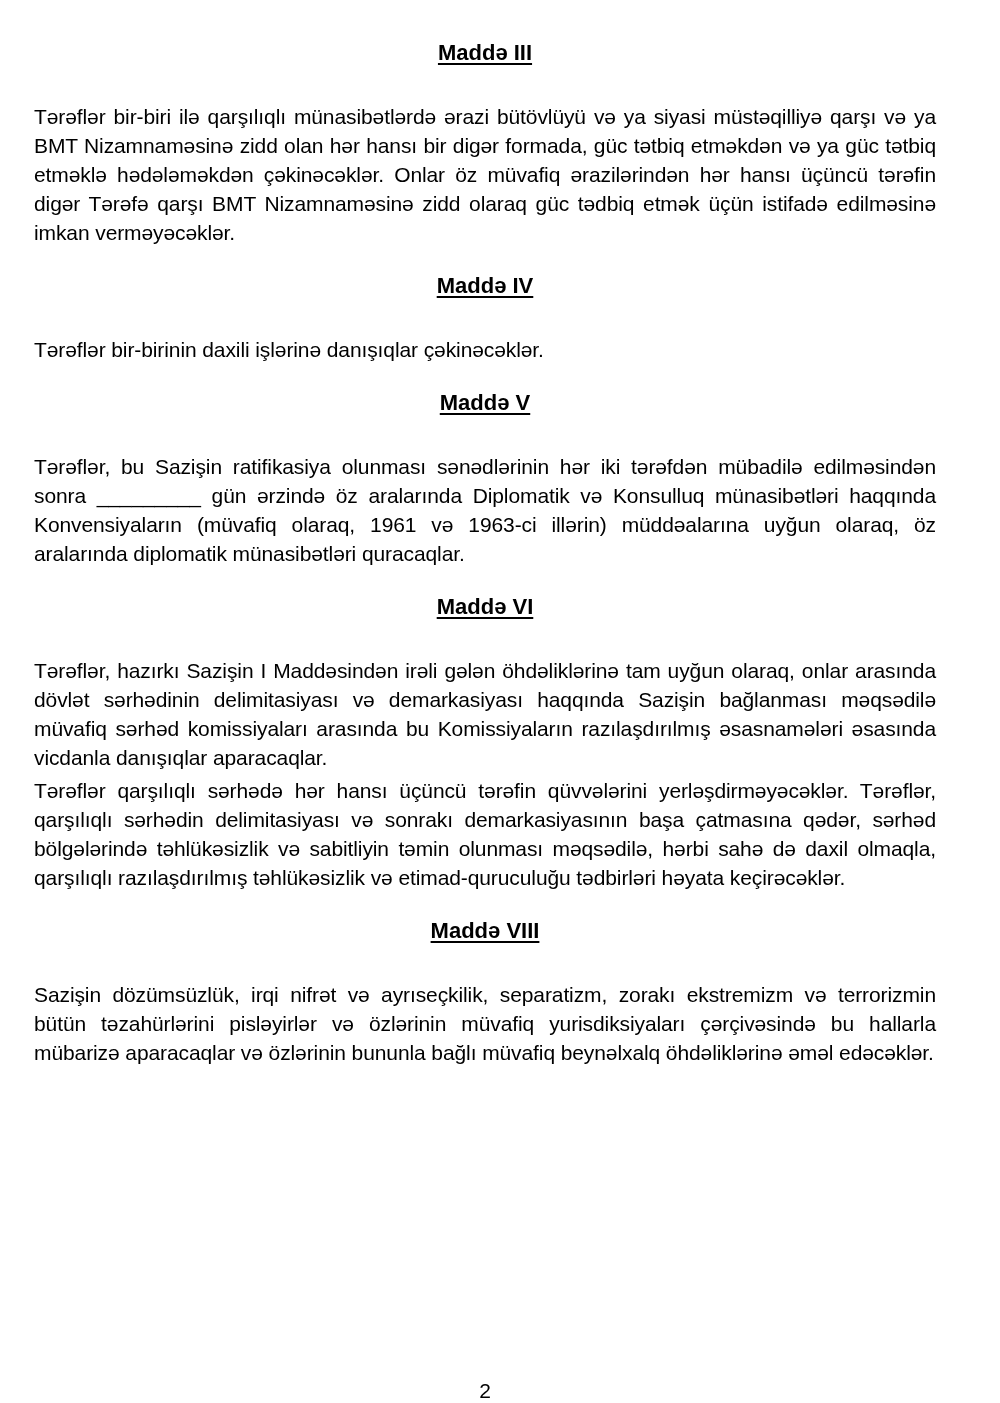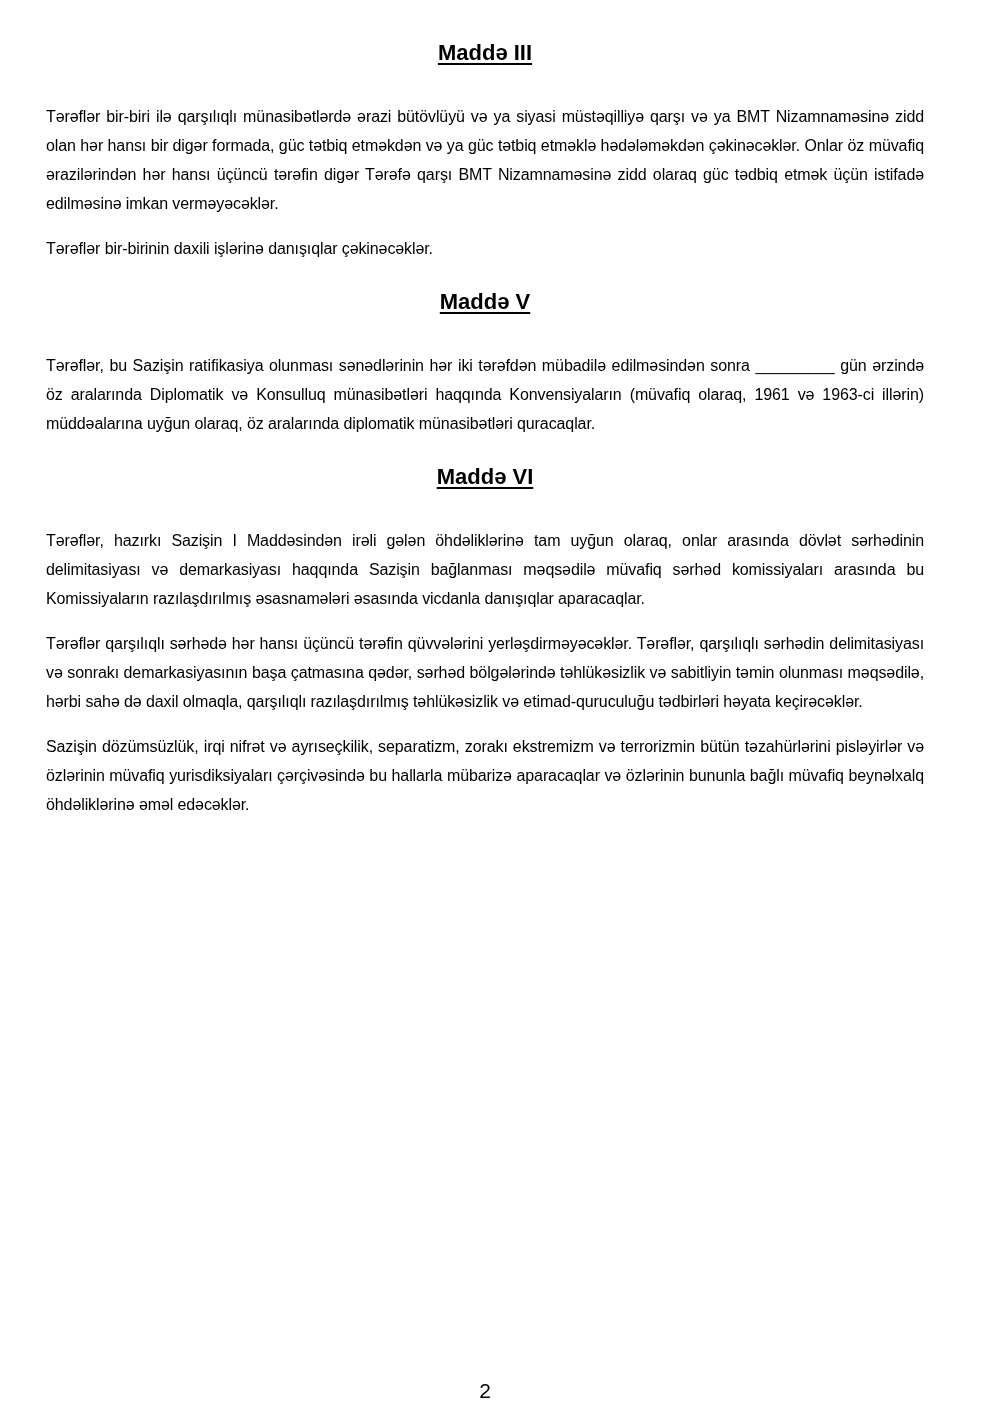--- a/index.html
+++ b/index.html
@@ -28,51 +28,53 @@
     text-decoration: underline;
     text-decoration-thickness: 2px;
     text-underline-offset: 3px;
     text-align: center;
     margin: 26px 0 36px 0;
   }
   .section-heading.first {
     margin-top: 40px;
   }
   .section-paragraph {
-    font-size: 16px;
+    font-size: 21px;
     line-height: 29px;
     text-align: justify;
-    margin: 16px;
+    margin: 4px;
     letter-spacing: -0.1px;
   }
   .page-number {
     position: absolute;
     top: 1336px;
     left: 30px;
     width: 910px;
     text-align: center;
     font-size: 21px;
     line-height: 29px;
   }
 </style>
 </head>
 <body>
 
 <div class="page">
 
   <h2 class="section-heading first">Maddə III</h2>
   <p class="section-paragraph">Tərəflər bir-biri ilə qarşılıqlı münasibətlərdə ərazi bütövlüyü və ya siyasi müstəqilliyə qarşı və ya BMT Nizamnaməsinə zidd olan hər hansı bir digər formada, güc tətbiq etməkdən və ya güc tətbiq etməklə hədələməkdən çəkinəcəklər. Onlar öz müvafiq ərazilərindən hər hansı üçüncü tərəfin digər Tərəfə qarşı BMT Nizamnaməsinə zidd olaraq güc tədbiq etmək üçün istifadə edilməsinə imkan verməyəcəklər.</p>
 
+  <h2 class="section-heading">Maddə IV</h2>
   <p class="section-paragraph">Tərəflər bir-birinin daxili işlərinə danışıqlar çəkinəcəklər.</p>
 
   <h2 class="section-heading">Maddə V</h2>
   <p class="section-paragraph">Tərəflər, bu Sazişin ratifikasiya olunması sənədlərinin hər iki tərəfdən mübadilə edilməsindən sonra _________ gün ərzində öz aralarında Diplomatik və Konsulluq münasibətləri haqqında Konvensiyaların (müvafiq olaraq, 1961 və 1963-ci illərin) müddəalarına uyğun olaraq, öz aralarında diplomatik münasibətləri quracaqlar.</p>
 
   <h2 class="section-heading">Maddə VI</h2>
   <p class="section-paragraph">Tərəflər, hazırkı Sazişin I Maddəsindən irəli gələn öhdəliklərinə tam uyğun olaraq, onlar arasında dövlət sərhədinin delimitasiyası və demarkasiyası haqqında Sazişin bağlanması məqsədilə müvafiq sərhəd komissiyaları arasında bu Komissiyaların razılaşdırılmış əsasnamələri əsasında vicdanla danışıqlar aparacaqlar.</p>
 
   <p class="section-paragraph">Tərəflər qarşılıqlı sərhədə hər hansı üçüncü tərəfin qüvvələrini yerləşdirməyəcəklər. Tərəflər, qarşılıqlı sərhədin delimitasiyası və sonrakı demarkasiyasının başa çatmasına qədər, sərhəd bölgələrində təhlükəsizlik və sabitliyin təmin olunması məqsədilə, hərbi sahə də daxil olmaqla, qarşılıqlı razılaşdırılmış təhlükəsizlik və etimad-quruculuğu tədbirləri həyata keçirəcəklər.</p>
 
+  <h2 class="section-heading">Maddə VIII</h2>
   <p class="section-paragraph">Sazişin dözümsüzlük, irqi nifrət və ayrıseçkilik, separatizm, zorakı ekstremizm və terrorizmin bütün təzahürlərini pisləyirlər və özlərinin müvafiq yurisdiksiyaları çərçivəsində bu hallarla mübarizə aparacaqlar və özlərinin bununla bağlı müvafiq beynəlxalq öhdəliklərinə əməl edəcəklər.</p>
 
   <div class="page-number">2</div>
 
 </div>
 
 </body></html>

